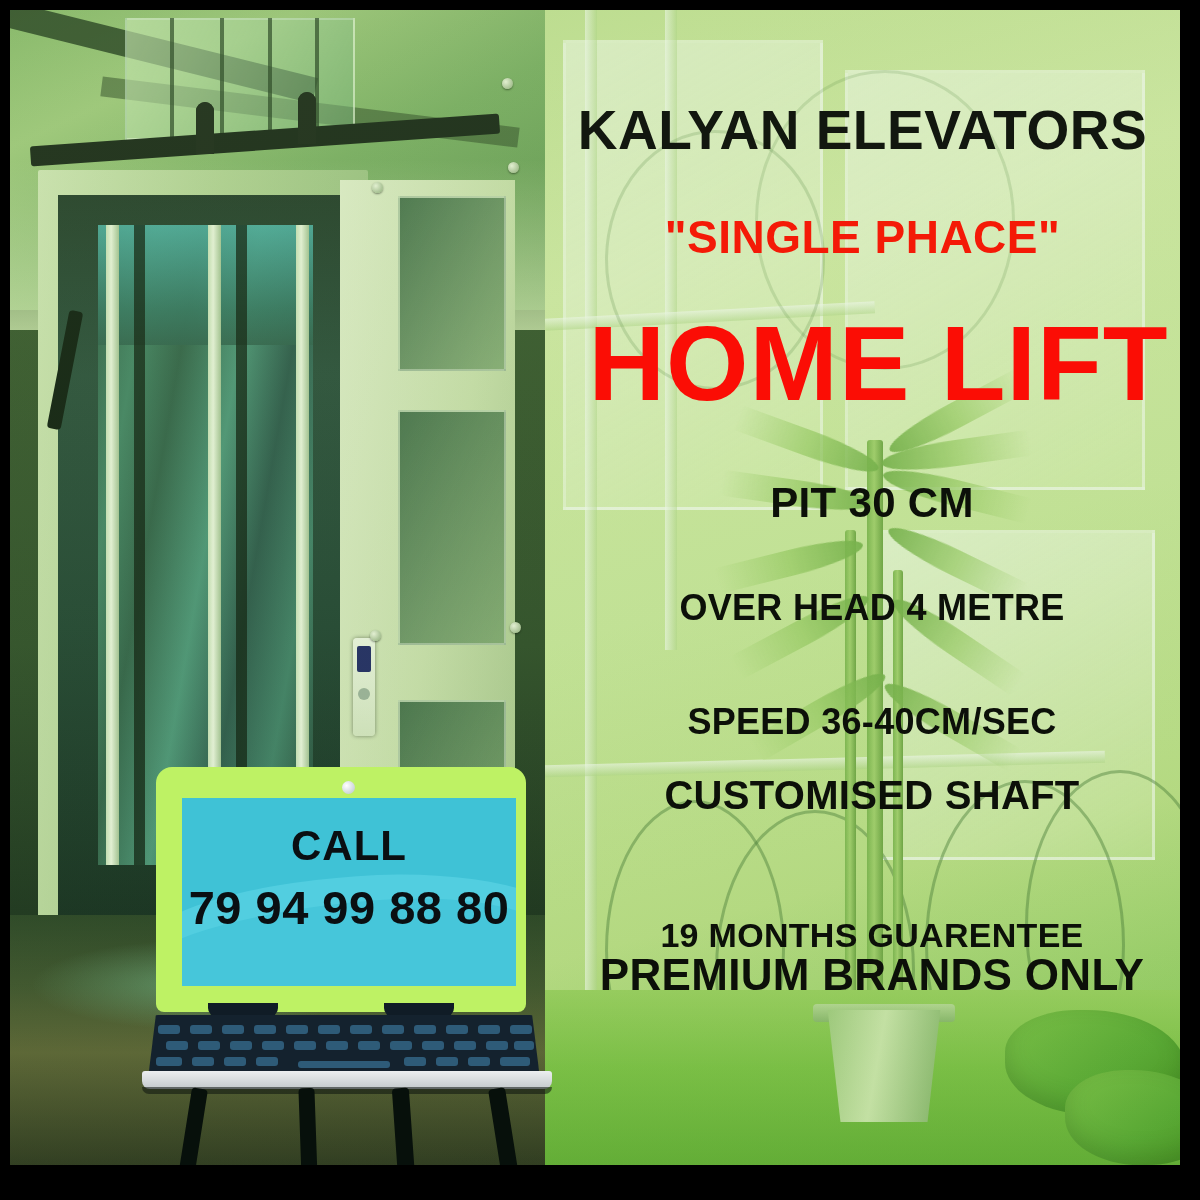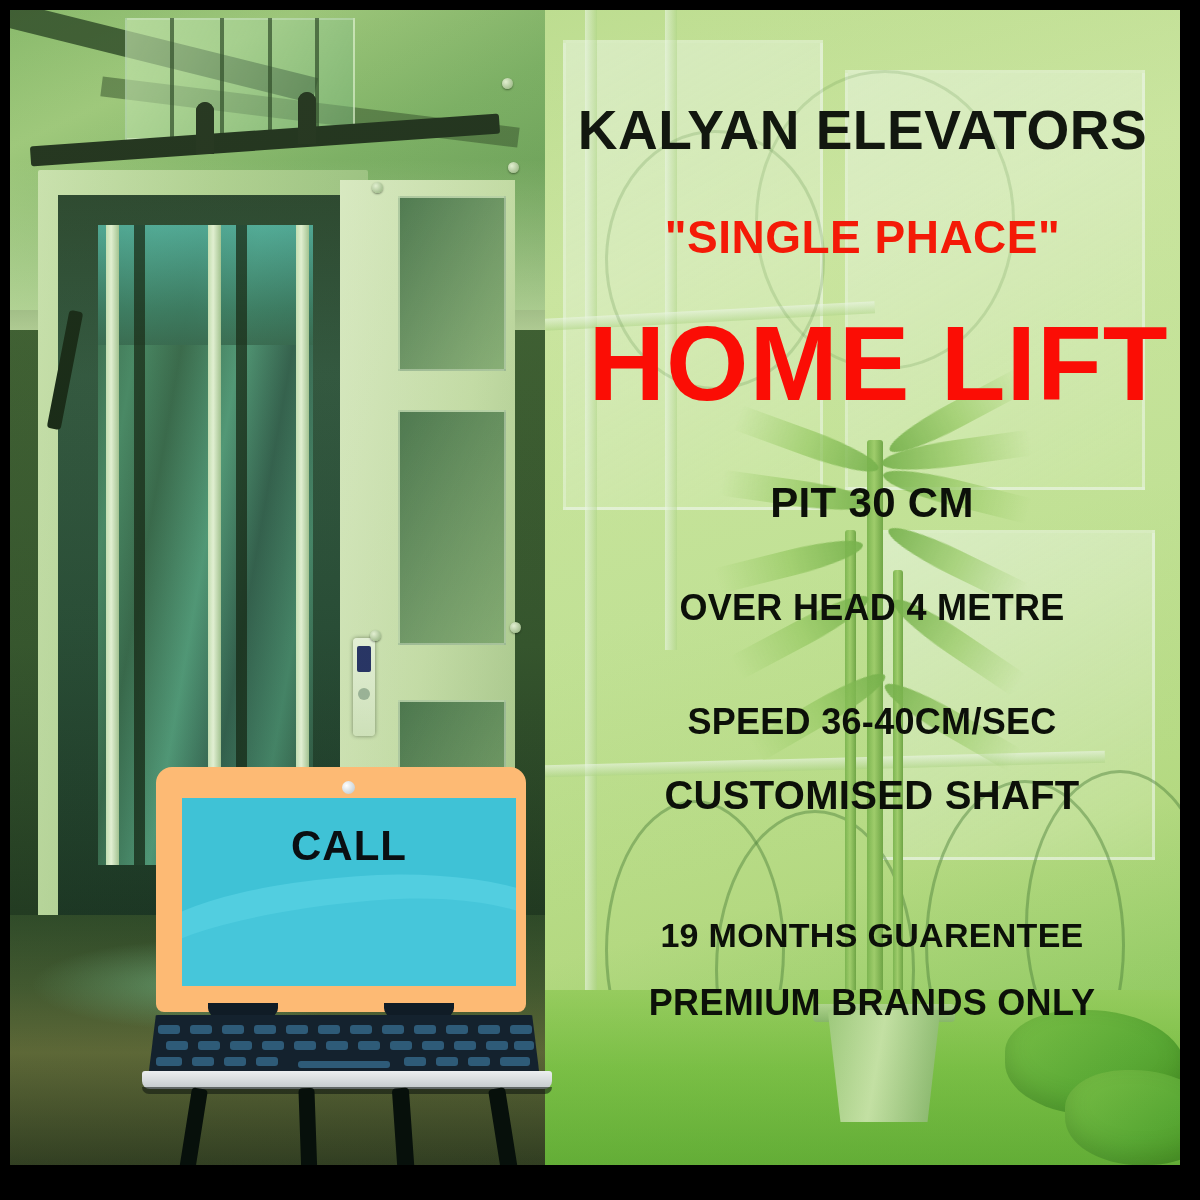--- a/index.html
+++ b/index.html
@@ -240,32 +240,32 @@
   .feature{
     position:absolute; left:0; width:654px;
     font-weight:bold; color:#0c1009;
     letter-spacing:.3px; white-space:nowrap;
   }
   .f0{ top:469px; font-size:42px; }
   .f1{ top:577px; font-size:36px; }
   .f2{ top:691px; font-size:36px; }
   .f3{ top:763px; font-size:40px; }
   .f4{ top:906px; font-size:34px; }
-  .f5{ top:972px; font-size:36px; }
+  .f5{ top:940px; font-size:44px; }
 
   
   .laptop{
     position:absolute;
     left:138px; top:757px;
     width:400px; height:330px;
   }
   .lid{
     position:absolute; left:8px; top:0;
     width:370px; height:245px;
-    background:#fdba74;
+    background:#bef264;
     border-radius:16px 16px 8px 8px;
   }
   .bezel-cam{
     position:absolute; left:186px; top:14px;
     width:13px; height:13px; border-radius:50%;
     background:radial-gradient(circle at 35% 35%,#ffffff,#b7c2c8);
   }
   .screen{
     position:absolute; left:26px; top:31px;
     width:334px; height:188px;
@@ -443,20 +443,21 @@
       <div class="feature f5">PREMIUM BRANDS ONLY</div>
     </div>
 
     <div class="laptop">
       <div class="lid">
         <div class="bezel-cam"></div>
         <div class="screen">
           <div class="screen-swoosh"></div>
           <div class="screen-swoosh2"></div>
           <div class="scr-call">CALL</div>
+          <div class="scr-num">79 94 99 88 80</div>
         </div>
       </div>
       <div class="hinge-l"></div>
       <div class="hinge-r"></div>
 
       <div class="keyboard">
         <div class="key" style="left:10px;top:10px;width:22px;"></div>
         <div class="key" style="left:42px;top:10px;width:22px;"></div>
         <div class="key" style="left:74px;top:10px;width:22px;"></div>
         <div class="key" style="left:106px;top:10px;width:22px;"></div>

